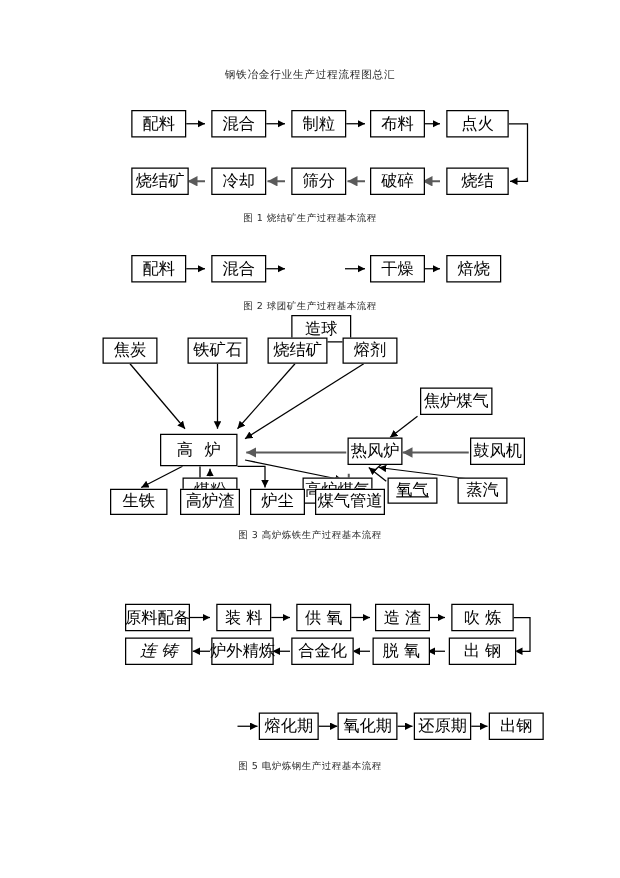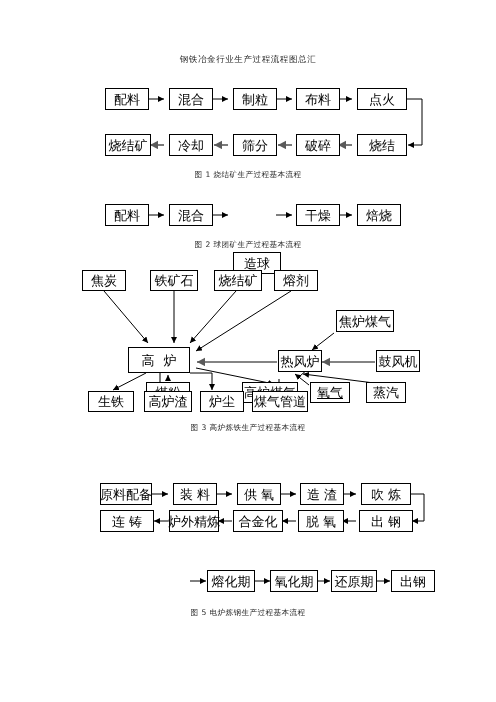--- a/index.html
+++ b/index.html
@@ -184,21 +184,21 @@
   <div class="node" style="left:252px;top:391px;width:56px;height:21px;">煤气管道</div>
 
   <div class="caption" style="top:423px;">图 3   高炉炼铁生产过程基本流程</div>
 
   <div class="node" style="left:100px;top:483px;width:52px;height:22px;">原料配备</div>
   <div class="node" style="left:173px;top:483px;width:44px;height:22px;">装 料</div>
   <div class="node" style="left:237px;top:483px;width:44px;height:22px;">供 氧</div>
   <div class="node" style="left:300px;top:483px;width:44px;height:22px;">造 渣</div>
   <div class="node" style="left:361px;top:483px;width:50px;height:22px;">吹 炼</div>
 
-  <div class="node" style="left:100px;top:510px;width:54px;height:22px;">连 铸</div>
+  <div class="node" style="left:100px;top:510px;width:54px;height:22px;font-style:italic;">连 铸</div>
   <div class="node" style="left:169px;top:510px;width:50px;height:22px;">炉外精炼</div>
   <div class="node" style="left:233px;top:510px;width:50px;height:22px;">合金化</div>
   <div class="node" style="left:298px;top:510px;width:46px;height:22px;">脱 氧</div>
   <div class="node" style="left:359px;top:510px;width:54px;height:22px;">出 钢</div>
 
 
   <div class="node" style="left:207px;top:570px;width:48px;height:22px;">熔化期</div>
   <div class="node" style="left:270px;top:570px;width:48px;height:22px;">氧化期</div>
   <div class="node" style="left:331px;top:570px;width:46px;height:22px;">还原期</div>
   <div class="node" style="left:391px;top:570px;width:44px;height:22px;">出钢</div>

